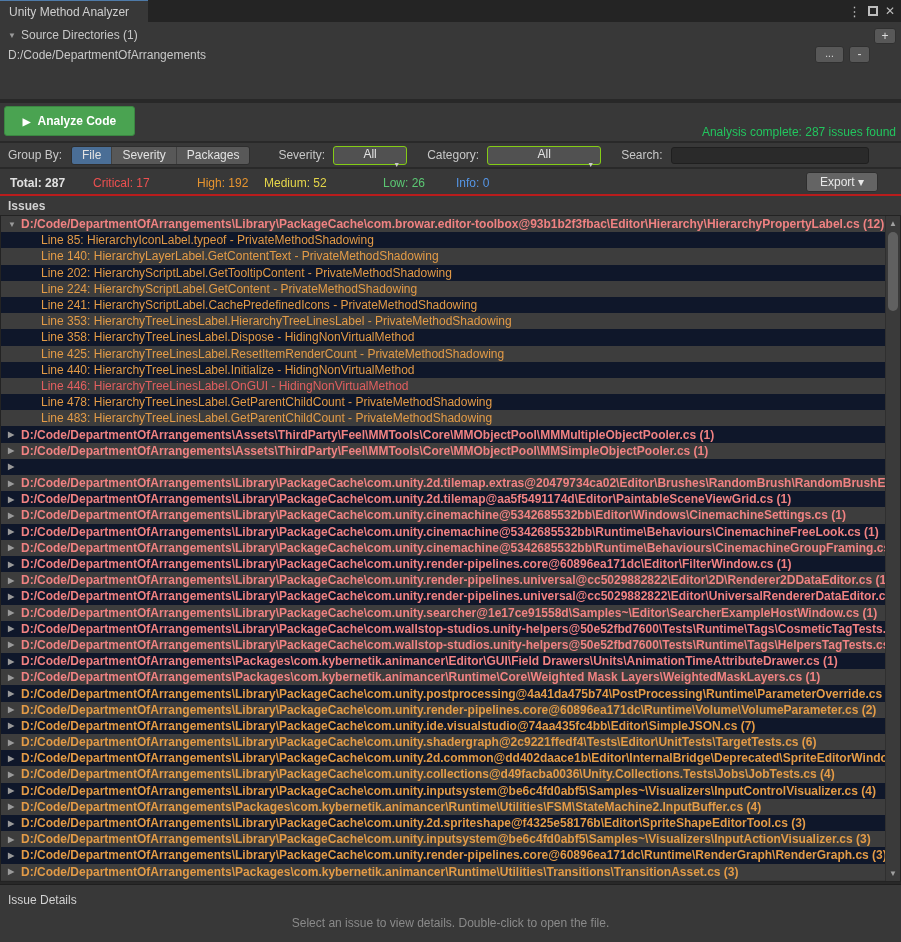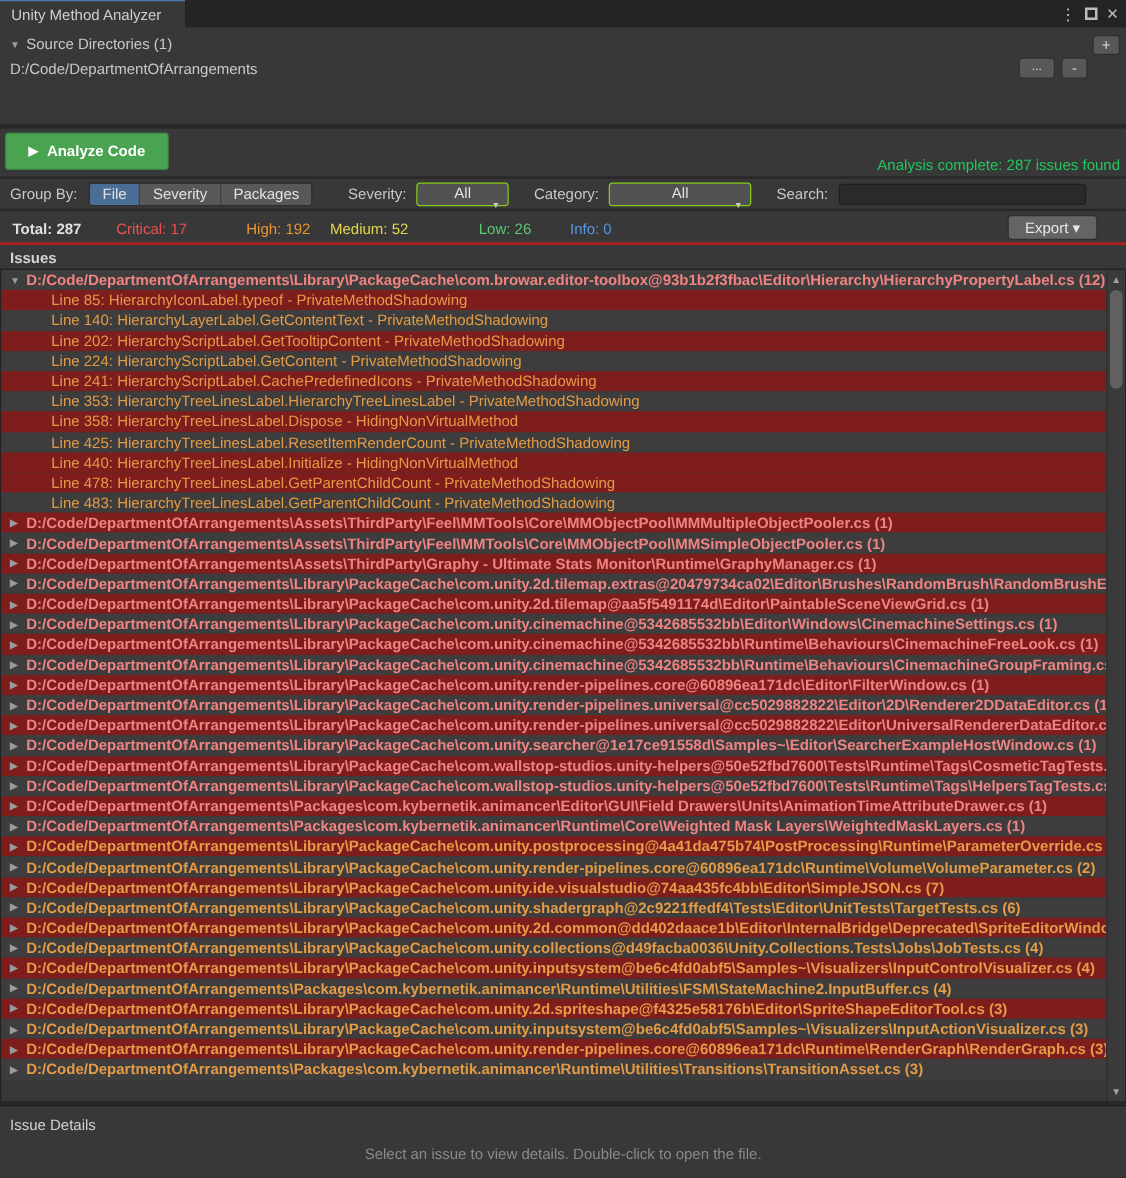--- a/index.html
+++ b/index.html
@@ -83,21 +83,21 @@
   
   #issues-label { height:19px; background:#383838; padding:3px 0 0 8px; font-weight:bold; color:#D2D2D2; }
   #issues-list {
     height:667px; background:#383838; border:1px solid #232323; position:relative; overflow:hidden;
   }
   #rows { position:absolute; left:0; top:0; right:15px; bottom:0; overflow:hidden; }
   .issue-row {
     height:16.2px; display:flex; align-items:center; white-space:nowrap; overflow:hidden; cursor:default;
   }
   .stripe-a { background:#3D3D3D; }
-  .stripe-b { background:#7f1d1d; }
+  .stripe-b { background:#0f172a; }
   .file-row { padding-left:7px; font-weight:bold; }
   .line-row { padding-left:40px; }
   .file-row .fold { flex:0 0 13px; }
   .file-row.sev-critical .row-label { color:#F08282; }
   .file-row.sev-high .row-label { color:#E39B47; }
   .line-row.sev-high .row-label { color:#E39B47; }
   .line-row.sev-critical .row-label { color:#E25F5F; }
   
   #vscroll {
     position:absolute; top:0; right:0; bottom:0; width:15px;
@@ -210,37 +210,39 @@
       </div>
       <div class="issue-row stripe-b sev-high line-row">
         <span class="row-label">Line 358: HierarchyTreeLinesLabel.Dispose - HidingNonVirtualMethod</span>
       </div>
       <div class="issue-row stripe-a sev-high line-row">
         <span class="row-label">Line 425: HierarchyTreeLinesLabel.ResetItemRenderCount - PrivateMethodShadowing</span>
       </div>
       <div class="issue-row stripe-b sev-high line-row">
         <span class="row-label">Line 440: HierarchyTreeLinesLabel.Initialize - HidingNonVirtualMethod</span>
       </div>
+      <div class="issue-row stripe-a sev-critical line-row">
+        <span class="row-label">Line 446: HierarchyTreeLinesLabel.OnGUI - HidingNonVirtualMethod</span>
+      </div>
       <div class="issue-row stripe-b sev-high line-row">
         <span class="row-label">Line 478: HierarchyTreeLinesLabel.GetParentChildCount - PrivateMethodShadowing</span>
       </div>
       <div class="issue-row stripe-a sev-high line-row">
         <span class="row-label">Line 483: HierarchyTreeLinesLabel.GetParentChildCount - PrivateMethodShadowing</span>
       </div>
       <div class="issue-row stripe-b sev-critical file-row">
         <span class="fold">▶</span>
         <span class="row-label">D:/Code/DepartmentOfArrangements\Assets\ThirdParty\Feel\MMTools\Core\MMObjectPool\MMMultipleObjectPooler.cs (1)</span>
       </div>
       <div class="issue-row stripe-a sev-critical file-row">
         <span class="fold">▶</span>
         <span class="row-label">D:/Code/DepartmentOfArrangements\Assets\ThirdParty\Feel\MMTools\Core\MMObjectPool\MMSimpleObjectPooler.cs (1)</span>
       </div>
       <div class="issue-row stripe-b sev-critical file-row">
         <span class="fold">▶</span>
-        <span class="row-label">D:/Code/DepartmentOfArrangements\Assets\ThirdParty\Graphy - Ultimate Stats Monitor\Runtime\GraphyManager.cs (1)</span>
       </div>
       <div class="issue-row stripe-a sev-critical file-row">
         <span class="fold">▶</span>
         <span class="row-label">D:/Code/DepartmentOfArrangements\Library\PackageCache\com.unity.2d.tilemap.extras@20479734ca02\Editor\Brushes\RandomBrush\RandomBrushEditor.cs (1)</span>
       </div>
       <div class="issue-row stripe-b sev-critical file-row">
         <span class="fold">▶</span>
         <span class="row-label">D:/Code/DepartmentOfArrangements\Library\PackageCache\com.unity.2d.tilemap@aa5f5491174d\Editor\PaintableSceneViewGrid.cs (1)</span>
       </div>
       <div class="issue-row stripe-a sev-critical file-row">

